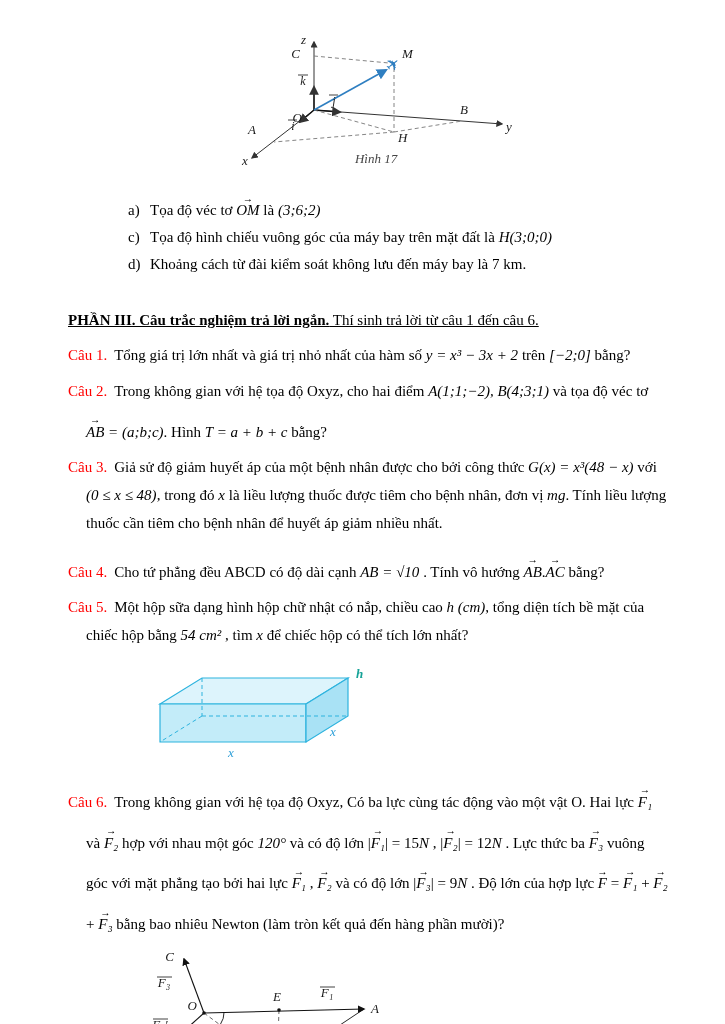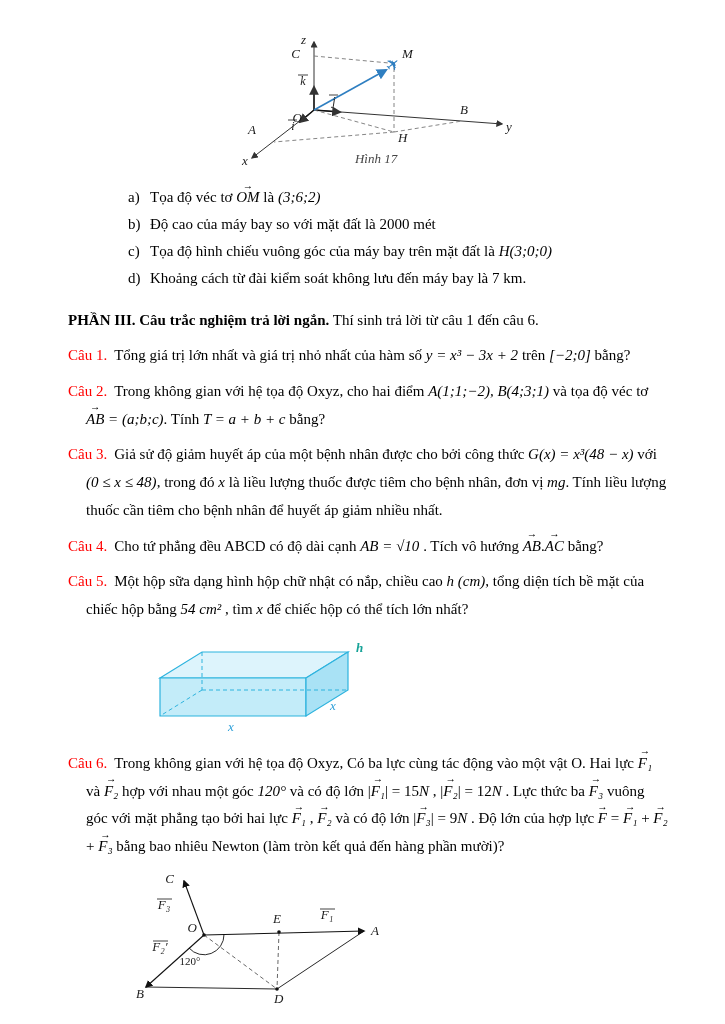--- a/index.html
+++ b/index.html
@@ -11,26 +11,26 @@
   }
   .page {
     width: 725px; height: 1024px;
     padding: 30px 56px 22px 68px;
     display: flex; flex-direction: column;
   }
   .fig17 { margin: 0 0 2px 158px; }
   .items { margin: 8px 0 0 60px; }
   .item { line-height: 1.8; padding-left: 24px; text-indent: -24px; }
   .item-label { display: inline-block; width: 22px; text-indent: 0; }
-  .section { margin: 16px 0 2px 0; line-height: 1.6; }
+  .section { margin: 30px 0 2px 0; line-height: 1.6; text-decoration: underline; }
   .section b { font-weight: bold; }
   .q { margin: 8px 0 0 0; padding-left: 18px; text-indent: -18px; line-height: 1.85; }
   .qlabel { color: #ff0000; font-weight: normal; margin-right: 7px; }
   .m { font-style: italic; }
-  .vec { position: relative; display: inline-block; font-style: italic; text-indent: 0; }
+  .vec { position: relative; display: inline-block; font-style: italic; text-indent: 0; margin-top: 13px; }
   .vec::after {
     content: "\2192"; position: absolute; left: 50%; top: -0.72em;
     transform: translateX(-50%); font-size: 0.68em; font-style: normal;
   }
   .figbox { margin: 12px 0 2px 72px; }
   .figforce { margin: 10px 0 0 56px; }
   svg text { font-family: "Liberation Serif", "DejaVu Serif", serif; }
   .flabel { font-style: italic; font-size: 13px; fill: #1a1a1a; }
   .fsmall { font-style: italic; font-size: 12px; fill: #1a1a1a; }
 </style>
@@ -89,45 +89,42 @@
       </g>
       <text x="150" y="133" text-anchor="middle" font-size="13" font-style="italic" fill="#444">Hình 17</text>
     </svg>
   </div>
 
   <div class="items">
     <div class="item">
       <span class="item-label">a)</span><span><span>Tọa độ véc tơ </span><span class="vec">OM</span><span> là </span><span class="m">(3;6;2)</span></span>
     </div>
     <div class="item">
-      <span class="item-label">b)</span><span><span>Độ cao của máy bay so với mặt đất là 2000 mét</span></span>
-    </div>
-    <div class="item">
       <span class="item-label">c)</span><span><span>Tọa độ hình chiếu vuông góc của máy bay trên mặt đất là </span><span class="m">H</span><span class="m">(3;0;0)</span></span>
     </div>
     <div class="item">
       <span class="item-label">d)</span><span><span>Khoảng cách từ đài kiểm soát không lưu đến máy bay là 7 km.</span></span>
     </div>
   </div>
 
   <div class="section">
     <b>PHẦN III. Câu trắc nghiệm trả lời ngắn.</b><span> Thí sinh trả lời từ câu 1 đến câu 6.</span>
   </div>
 
   <div class="q">
     <span class="qlabel">Câu 1.</span><span><span>Tổng giá trị lớn nhất và giá trị nhỏ nhất của hàm số </span><span class="m">y = x³ − 3x + 2</span><span> trên </span><span class="m">[−2;0]</span><span> bằng?</span></span>
   </div>
   <div class="q">
-    <span class="qlabel">Câu 2.</span><span><span>Trong không gian với hệ tọa độ Oxyz, cho hai điểm </span><span class="m">A(1;1;−2), B(4;3;1)</span><span> và tọa độ véc tơ </span><span class="vec">AB</span><span class="m"> = (a;b;c)</span><span>. Tính </span><span class="m">T = a + b + c</span><span> bằng?</span></span>
+    <span class="qlabel">Câu 2.</span><span><span>Trong không gian với hệ tọa độ Oxyz, cho hai điểm </span><span class="m">A(1;1;−2), B(4;3;1)</span><span> và tọa độ véc tơ </span><span class="vec">AB</span><span class="m"> = (a;b;c)</span><span>. Hình </span><span class="m">T = a + b + c</span><span> bằng?</span></span>
   </div>
   <div class="q">
     <span class="qlabel">Câu 3.</span><span><span>Giả sử độ giảm huyết áp của một bệnh nhân được cho bởi công thức </span><span class="m">G(x) = x³(48 − x)</span><span> với </span><span class="m">(0 ≤ x ≤ 48)</span><span>, trong đó </span><span class="m">x</span><span> là liều lượng thuốc được tiêm cho bệnh nhân, đơn vị </span><span class="m">mg</span><span>. Tính liều lượng thuốc cần tiêm cho bệnh nhân để huyết áp giảm nhiều nhất.</span></span>
   </div>
   <div class="q">
-    <span class="qlabel">Câu 4.</span><span><span>Cho tứ phẳng đều ABCD có độ dài cạnh </span><span class="m">AB = √10</span><span> . Tích vô hướng </span><span class="vec">AB</span><span>.</span><span class="vec">AC</span><span> bằng?</span></span>
+    <span class="qlabel">Câu 4.</span><span><span>Cho tứ phẳng đều ABCD có độ dài cạnh </span><span class="m">AB = √10</span><span> . Tính vô hướng </span><span class="vec">AB</span><span>.</span><span class="vec">AC</span><span> bằng?</span></span>
   </div>
   <div class="q">
     <span class="qlabel">Câu 5.</span><span><span>Một hộp sữa dạng hình hộp chữ nhật có nắp, chiều cao </span><span class="m">h (cm)</span><span>, tổng diện tích bề mặt của chiếc hộp bằng </span><span class="m">54 cm²</span><span> , tìm </span><span class="m">x</span><span> để chiếc hộp có thể tích lớn nhất?</span></span>
   </div>
 
   <div class="figbox">
     <svg width="250" height="100" viewBox="0 0 250 100">
       <g stroke="#2db3de" stroke-width="1.2">
         <polygon points="20,42 62,16 208,16 166,42" fill="#ddf4fc"></polygon>
         <polygon points="20,42 166,42 166,80 20,80" fill="#c3ecf9"></polygon>

